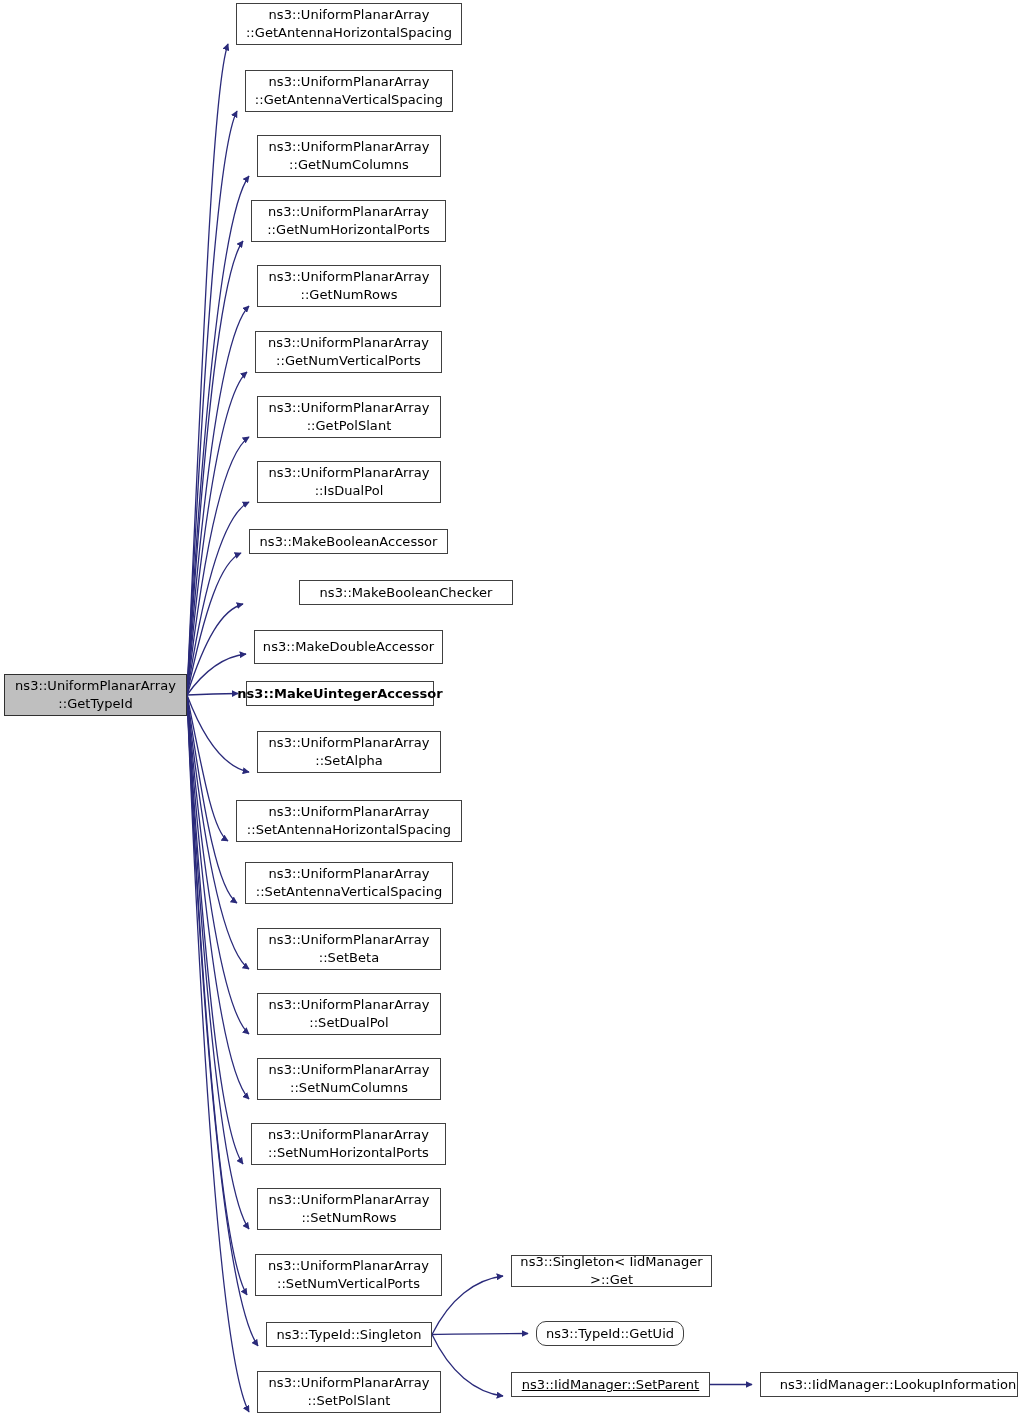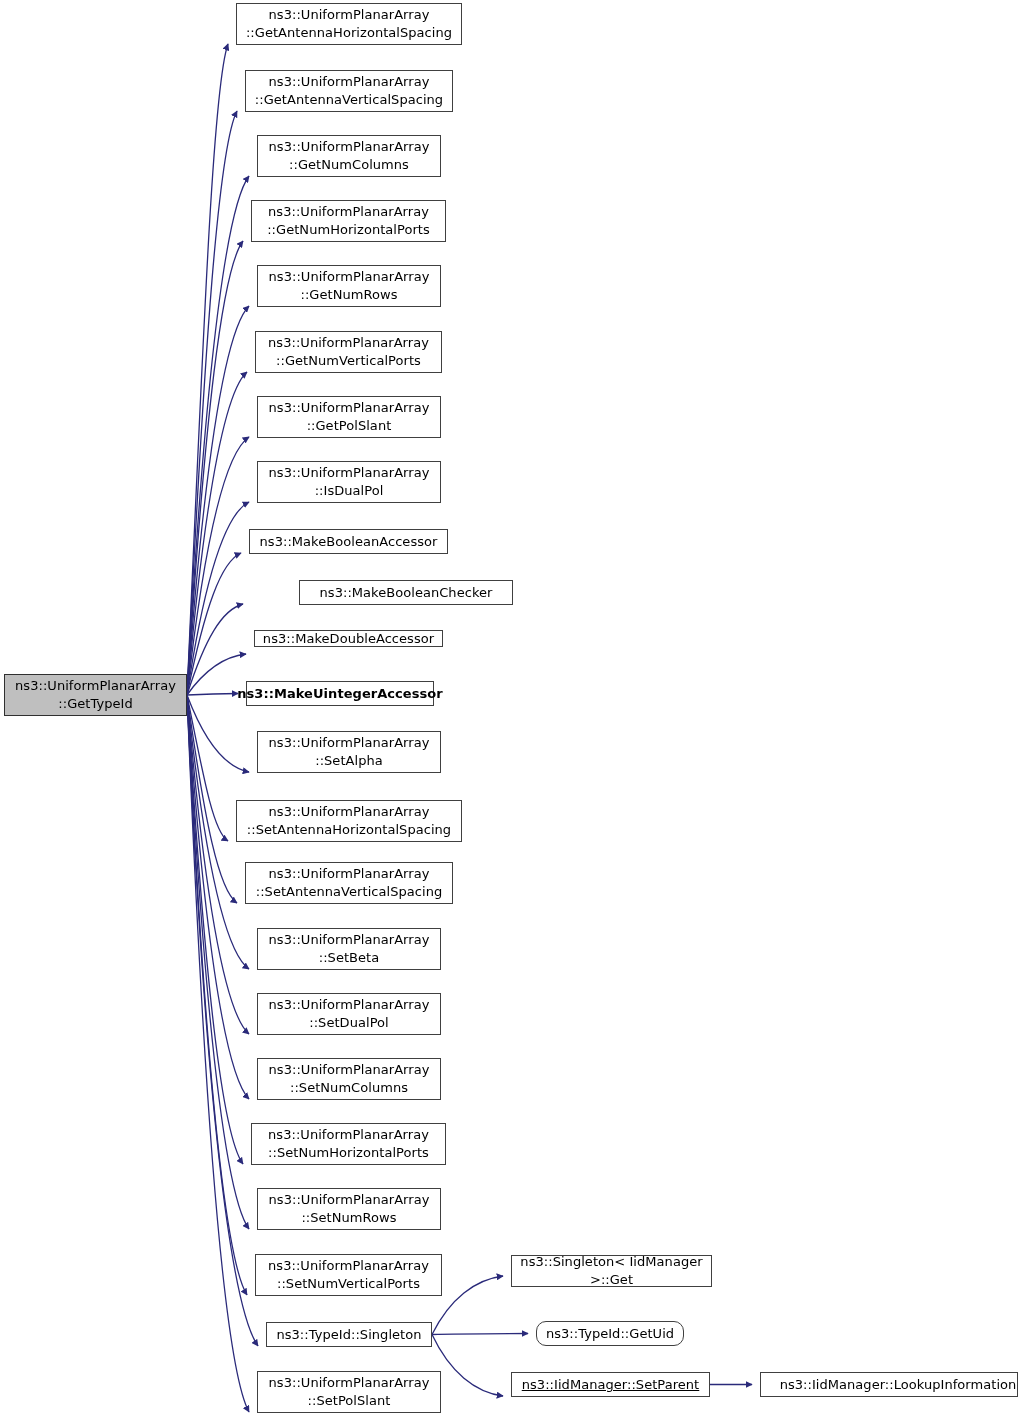--- a/index.html
+++ b/index.html
@@ -97,21 +97,21 @@
       <div class="node" style="left: 257px; top: 265px; width: 184px; height: 42px;">ns3::UniformPlanarArray
 ::GetNumRows</div>
       <div class="node" style="left: 255px; top: 331px; width: 187px; height: 42px;">ns3::UniformPlanarArray
 ::GetNumVerticalPorts</div>
       <div class="node" style="left: 257px; top: 396px; width: 184px; height: 42px;">ns3::UniformPlanarArray
 ::GetPolSlant</div>
       <div class="node" style="left: 257px; top: 461px; width: 184px; height: 42px;">ns3::UniformPlanarArray
 ::IsDualPol</div>
       <div class="node" style="left: 249px; top: 529px; width: 199px; height: 25px;">ns3::MakeBooleanAccessor</div>
       <div class="node" style="left: 251px; top: 580px; width: 214px; height: 25px; margin-left: 48px;">ns3::MakeBooleanChecker</div>
-      <div class="node" style="left: 254px; top: 630px; width: 189px; height: 17px;">ns3::MakeDoubleAccessor</div>
+      <div class="node" style="left: 254px; top: 630px; width: 189px; height: 34px;">ns3::MakeDoubleAccessor</div>
       <div class="node" style="left: 246px; top: 681px; width: 188px; height: 25px; font-weight: bold;">ns3::MakeUintegerAccessor</div>
       <div class="node" style="left: 257px; top: 731px; width: 184px; height: 42px;">ns3::UniformPlanarArray
 ::SetAlpha</div>
       <div class="node" style="left: 236px; top: 800px; width: 226px; height: 42px;">ns3::UniformPlanarArray
 ::SetAntennaHorizontalSpacing</div>
       <div class="node" style="left: 245px; top: 862px; width: 208px; height: 42px;">ns3::UniformPlanarArray
 ::SetAntennaVerticalSpacing</div>
       <div class="node" style="left: 257px; top: 928px; width: 184px; height: 42px;">ns3::UniformPlanarArray
 ::SetBeta</div>
       <div class="node" style="left: 257px; top: 993px; width: 184px; height: 42px;">ns3::UniformPlanarArray

